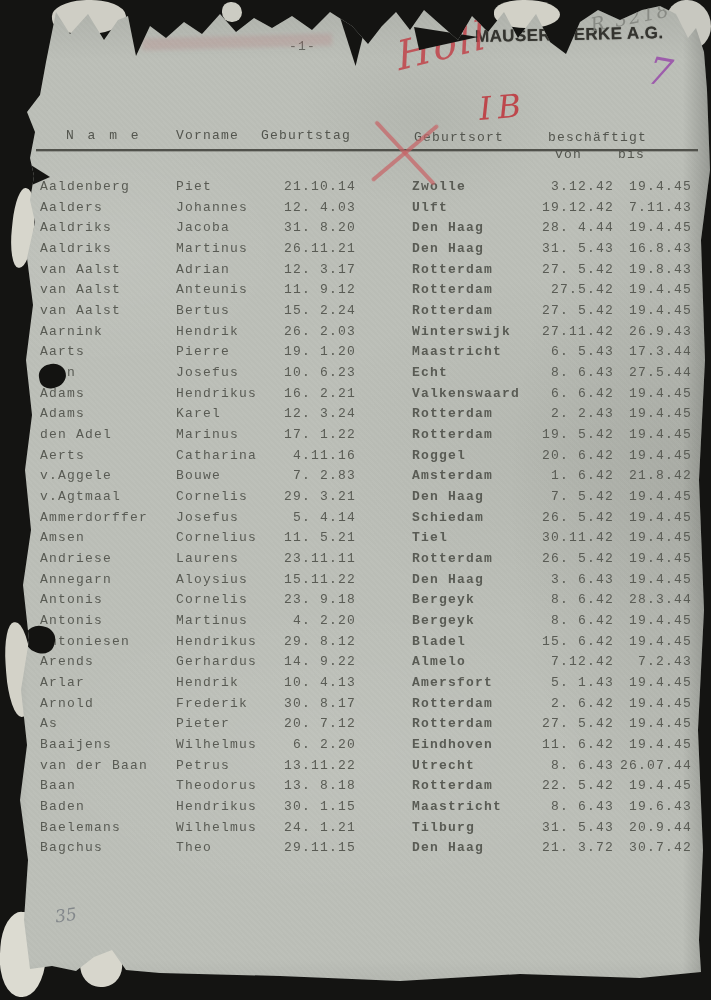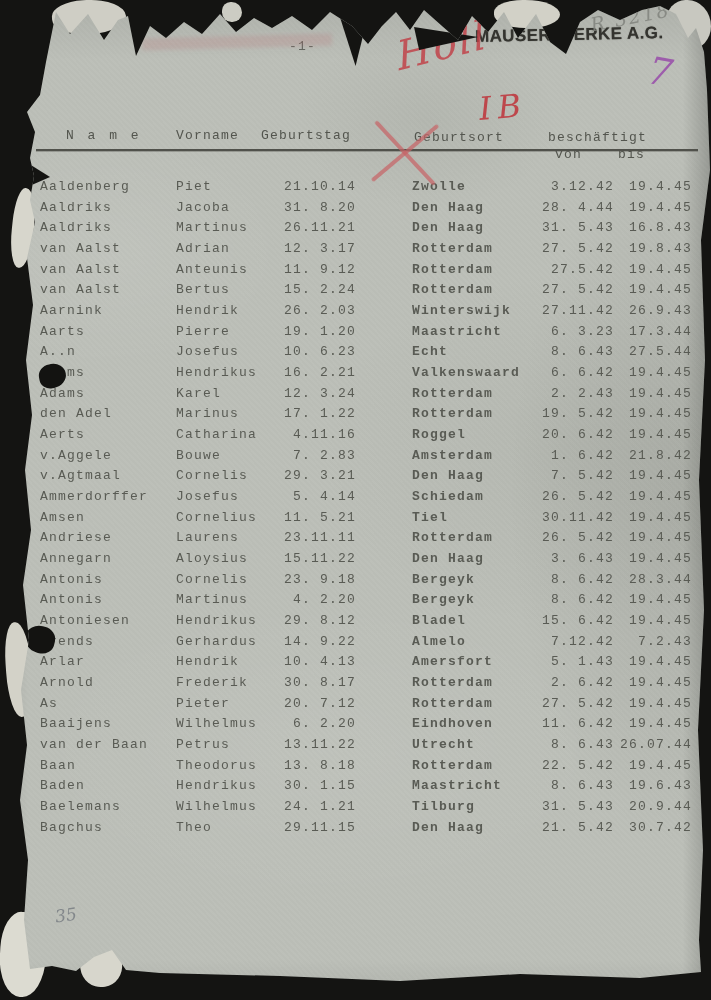--- a/index.html
+++ b/index.html
@@ -112,20 +112,28 @@
     <div class="abs tbl">
         <div class="t-row">
           <span class="c-name">Aaldenberg</span>
           <span class="c-vorname">Piet</span>
           <span class="c-geb">21.10.14</span>
           <span class="c-ort">Zwolle</span>
           <span class="c-von">3.12.42</span>
           <span class="c-bis">19.4.45</span>
         </div>
         <div class="t-row">
+          <span class="c-name">Aalders</span>
+          <span class="c-vorname">Johannes</span>
+          <span class="c-geb">12. 4.03</span>
+          <span class="c-ort">Ulft</span>
+          <span class="c-von">19.12.42</span>
+          <span class="c-bis">7.11.43</span>
+        </div>
+        <div class="t-row">
           <span class="c-name">Aaldriks</span>
           <span class="c-vorname">Jacoba</span>
           <span class="c-geb">31. 8.20</span>
           <span class="c-ort">Den Haag</span>
           <span class="c-von">28. 4.44</span>
           <span class="c-bis">19.4.45</span>
         </div>
         <div class="t-row">
           <span class="c-name">Aaldriks</span>
           <span class="c-vorname">Martinus</span>
@@ -164,21 +172,21 @@
           <span class="c-geb">26. 2.03</span>
           <span class="c-ort">Winterswijk</span>
           <span class="c-von">27.11.42</span>
           <span class="c-bis">26.9.43</span>
         </div>
         <div class="t-row">
           <span class="c-name">Aarts</span>
           <span class="c-vorname">Pierre</span>
           <span class="c-geb">19. 1.20</span>
           <span class="c-ort">Maastricht</span>
-          <span class="c-von">6. 3.23</span>
+          <span class="c-von">6. 5.43</span>
           <span class="c-bis">17.3.44</span>
         </div>
         <div class="t-row">
           <span class="c-name">A..n</span>
           <span class="c-vorname">Josefus</span>
           <span class="c-geb">10. 6.23</span>
           <span class="c-ort">Echt</span>
           <span class="c-von">8. 6.43</span>
           <span class="c-bis">27.5.44</span>
         </div>
@@ -356,21 +364,21 @@
           <span class="c-geb">24. 1.21</span>
           <span class="c-ort">Tilburg</span>
           <span class="c-von">31. 5.43</span>
           <span class="c-bis">20.9.44</span>
         </div>
         <div class="t-row">
           <span class="c-name">Bagchus</span>
           <span class="c-vorname">Theo</span>
           <span class="c-geb">29.11.15</span>
           <span class="c-ort">Den Haag</span>
-          <span class="c-von">21. 5.42</span>
+          <span class="c-von">21. 3.72</span>
           <span class="c-bis">30.7.42</span>
         </div>
       </div>
 
     <div class="abs red-smudge"></div>
     <div class="abs hand red-holl">Holl</div>
     <div class="abs hand red-ib">IB</div>
     <div class="abs xmark">
         <i class="s1"></i>
         <i class="s2"></i>

